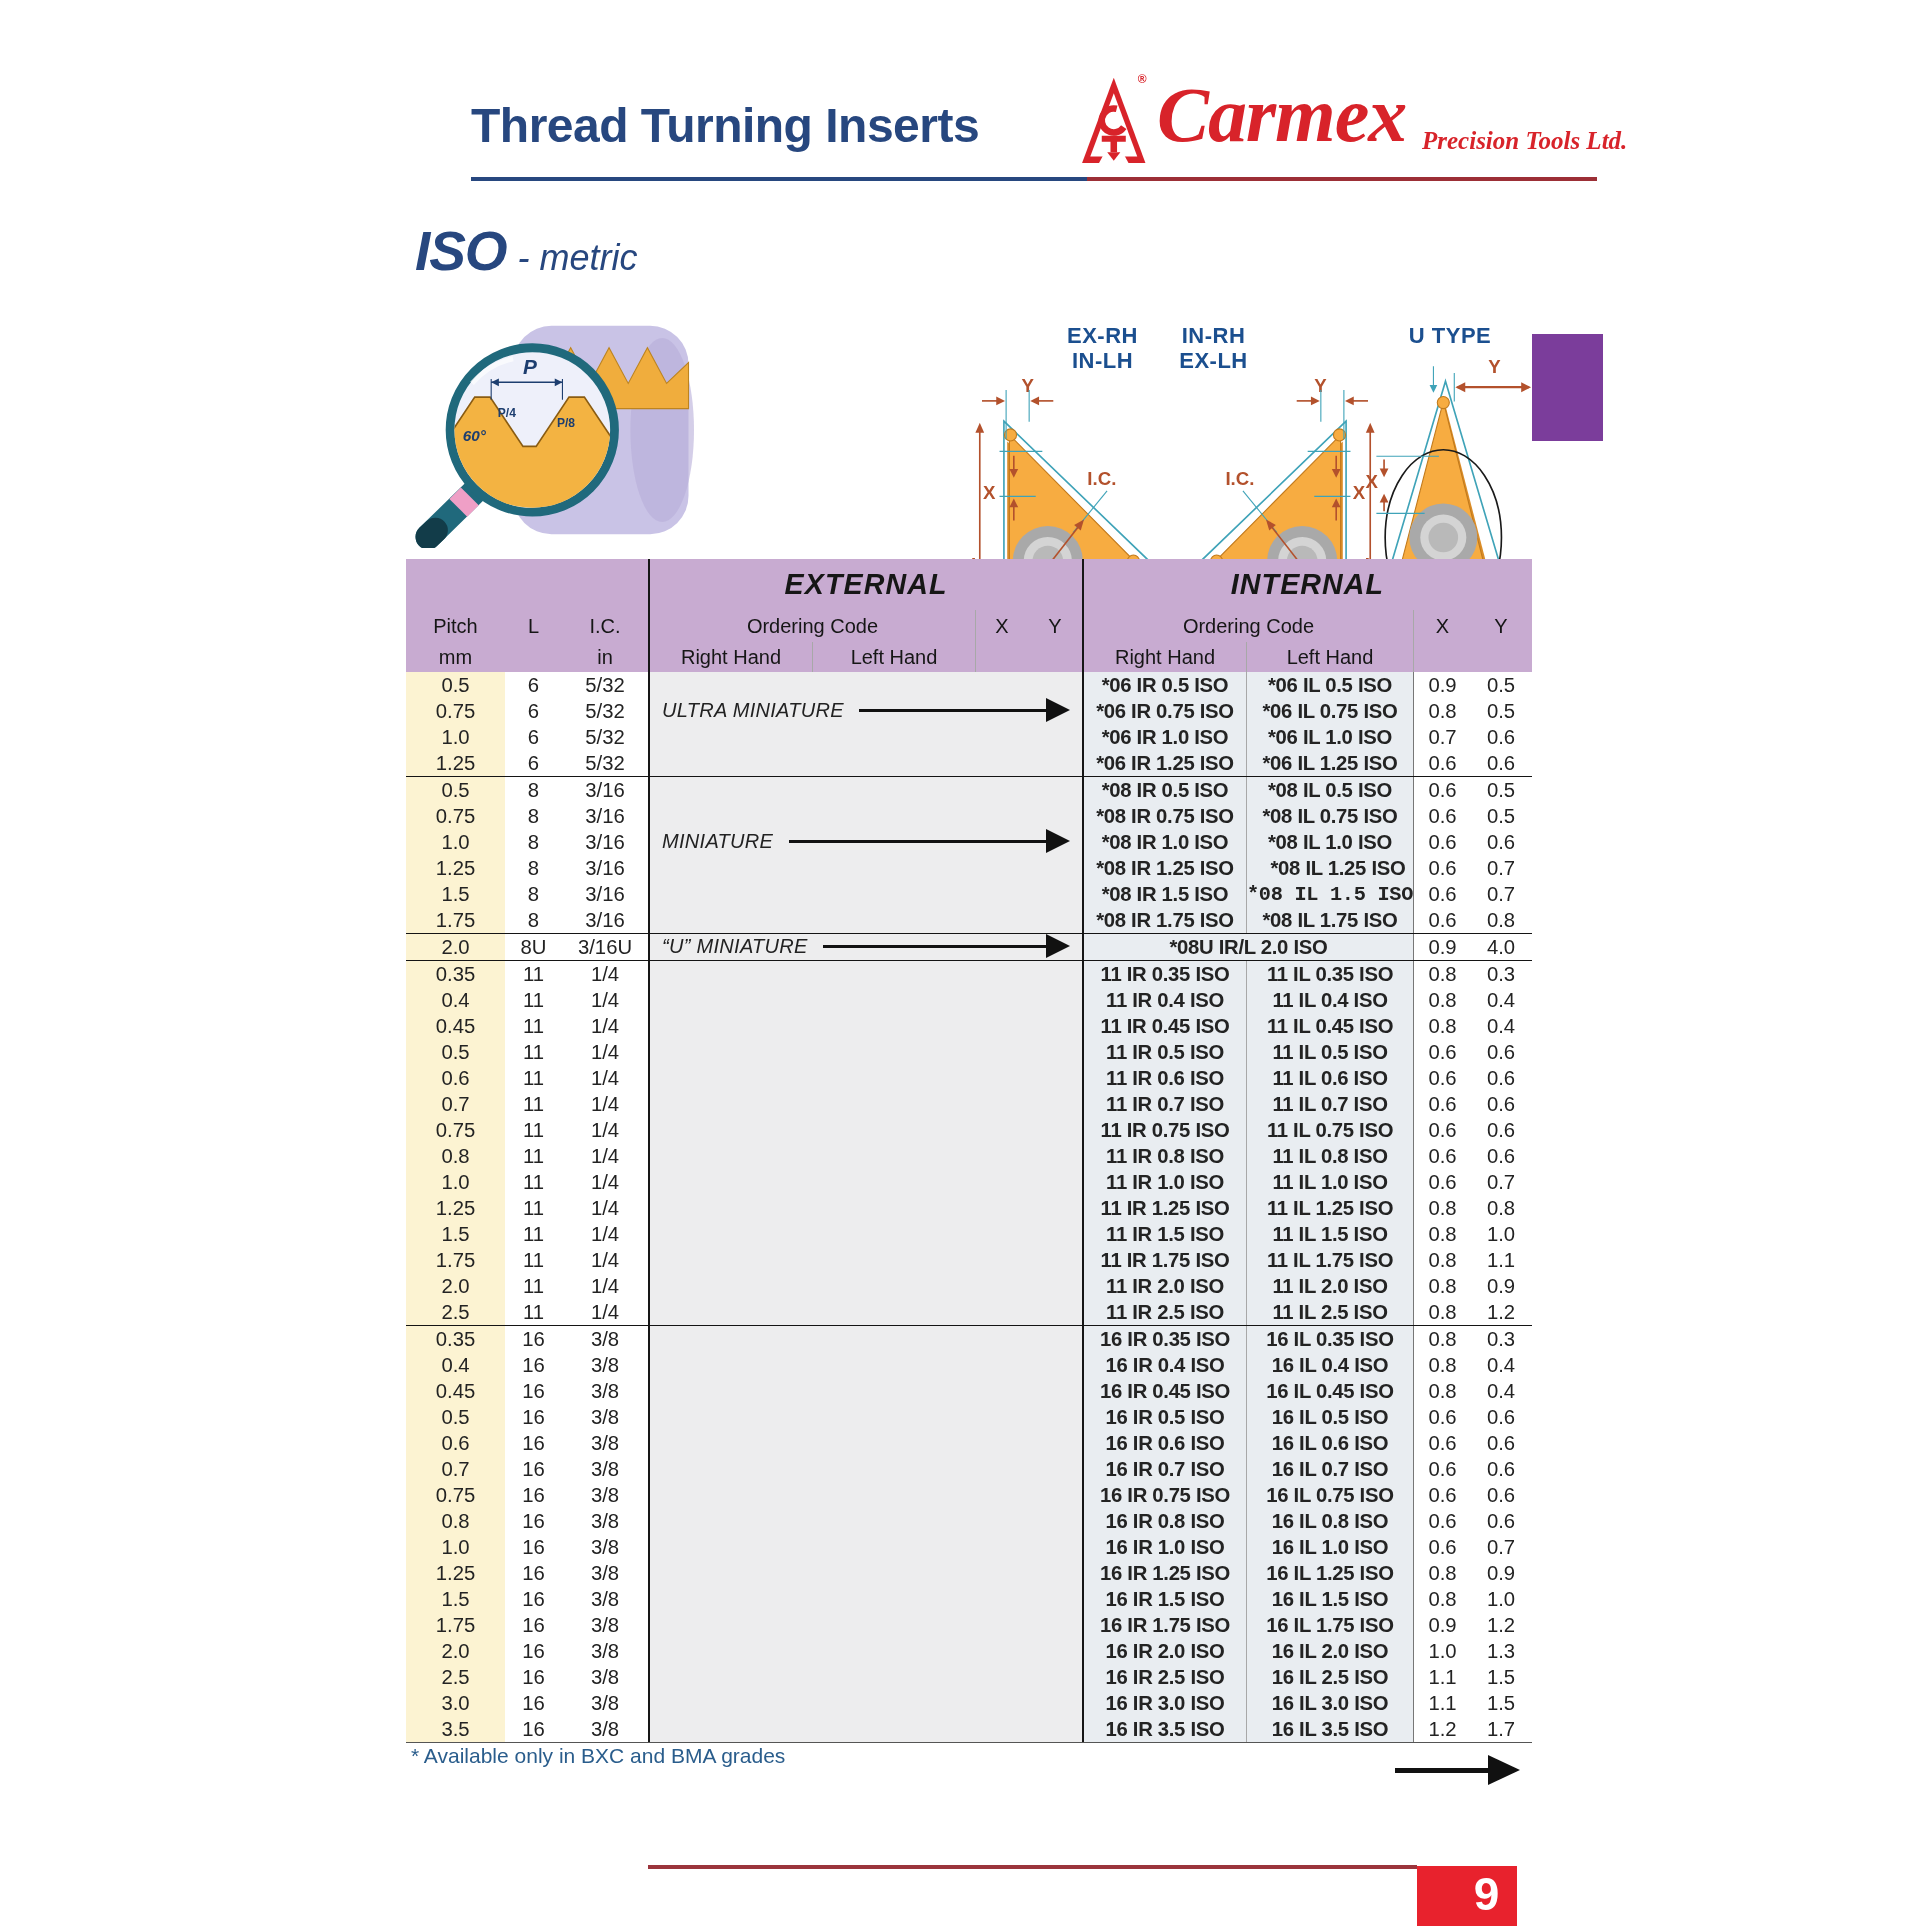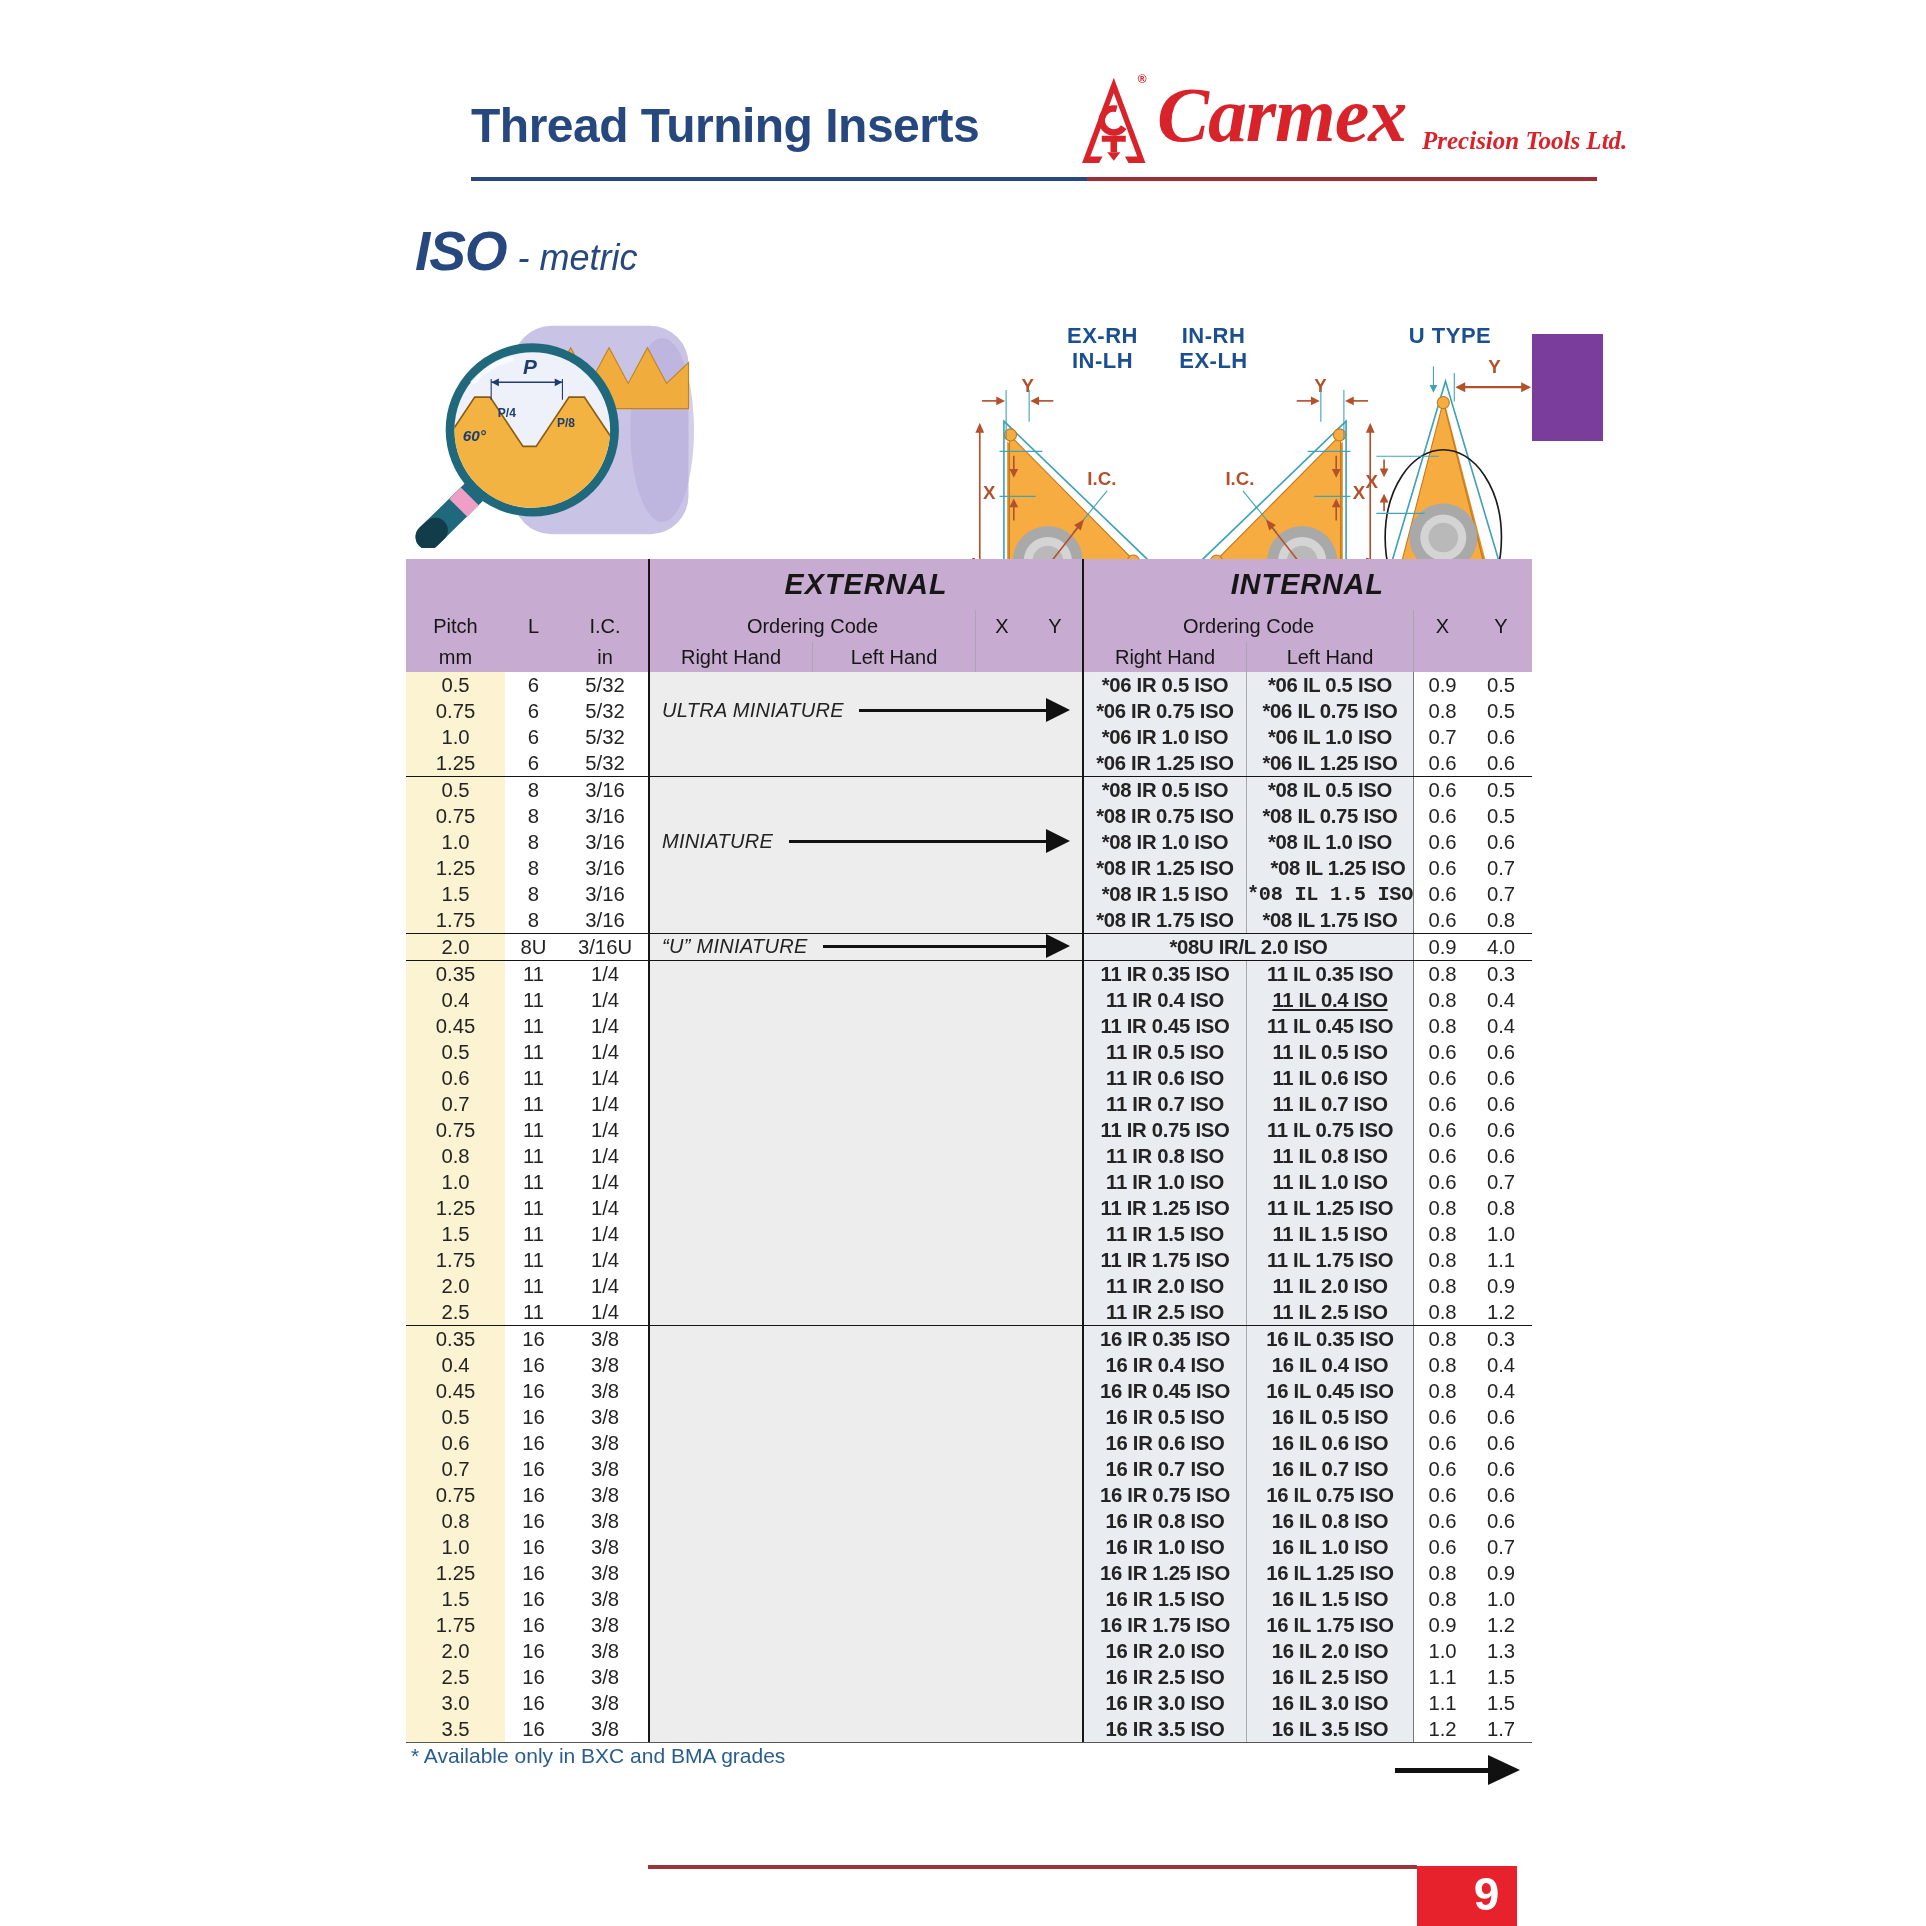--- a/index.html
+++ b/index.html
@@ -374,21 +374,21 @@
           <div class="c-x2 bl-mid" style="grid-area: 1 / 10;">0.8</div>
           <div class="c-y2" style="grid-area: 1 / 11;">0.3</div>
           <div class="c-pitch" style="grid-area: 2 / 1;">0.4</div>
           <div class="c-l" style="grid-area: 2 / 2;">11</div>
           <div class="c-ic" style="grid-area: 2 / 3;">1/4</div>
           <div class="c-er code code-r bl-heavy" style="grid-area: 2 / 4;">11 ER 0.4  ISO</div>
           <div class="c-el code code-l bl-thin" style="grid-area: 2 / 5;">11 EL 0.4  ISO</div>
           <div class="c-x bl-thin" style="grid-area: 2 / 6;">0.7</div>
           <div class="c-y" style="grid-area: 2 / 7;">0.4</div>
           <div class="c-ir code code-r bl-heavy" style="grid-area: 2 / 8;">11 IR 0.4  ISO</div>
-          <div class="c-il code code-l bl-thin" style="grid-area: 2 / 9; text-decoration: underline;">11 IL 0.4  ISO</div>
+          <div class="c-il code code-l bl-thin" style="grid-area: 2 / 9;">11 IL 0.4  ISO</div>
           <div class="c-x2 bl-mid" style="grid-area: 2 / 10;">0.8</div>
           <div class="c-y2" style="grid-area: 2 / 11;">0.4</div>
           <div class="c-pitch" style="grid-area: 3 / 1;">0.45</div>
           <div class="c-l" style="grid-area: 3 / 2;">11</div>
           <div class="c-ic" style="grid-area: 3 / 3;">1/4</div>
           <div class="c-er code code-r bl-heavy" style="grid-area: 3 / 4;">11 ER 0.45 ISO</div>
           <div class="c-el code code-l bl-thin" style="grid-area: 3 / 5;">11 EL 0.45 ISO</div>
           <div class="c-x bl-thin" style="grid-area: 3 / 6;">0.7</div>
           <div class="c-y" style="grid-area: 3 / 7;">0.4</div>
           <div class="c-ir code code-r bl-heavy" style="grid-area: 3 / 8;">11 IR 0.45 ISO</div>

